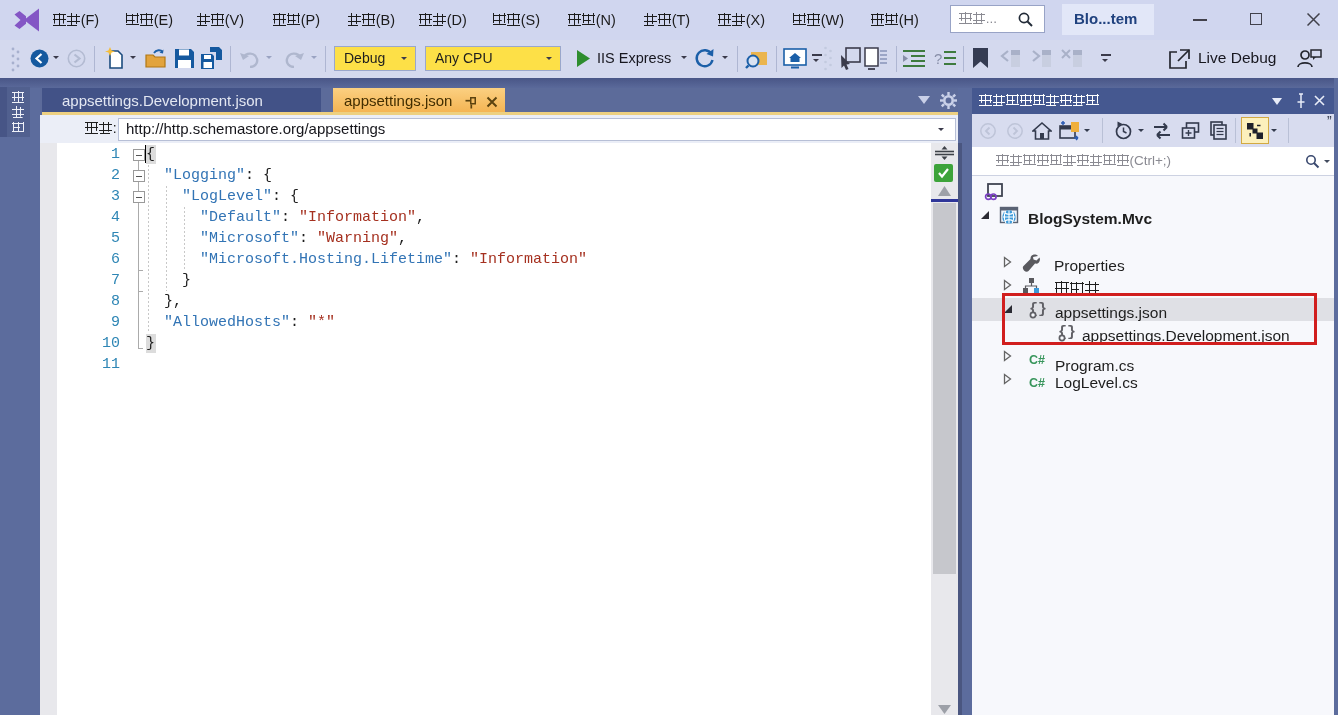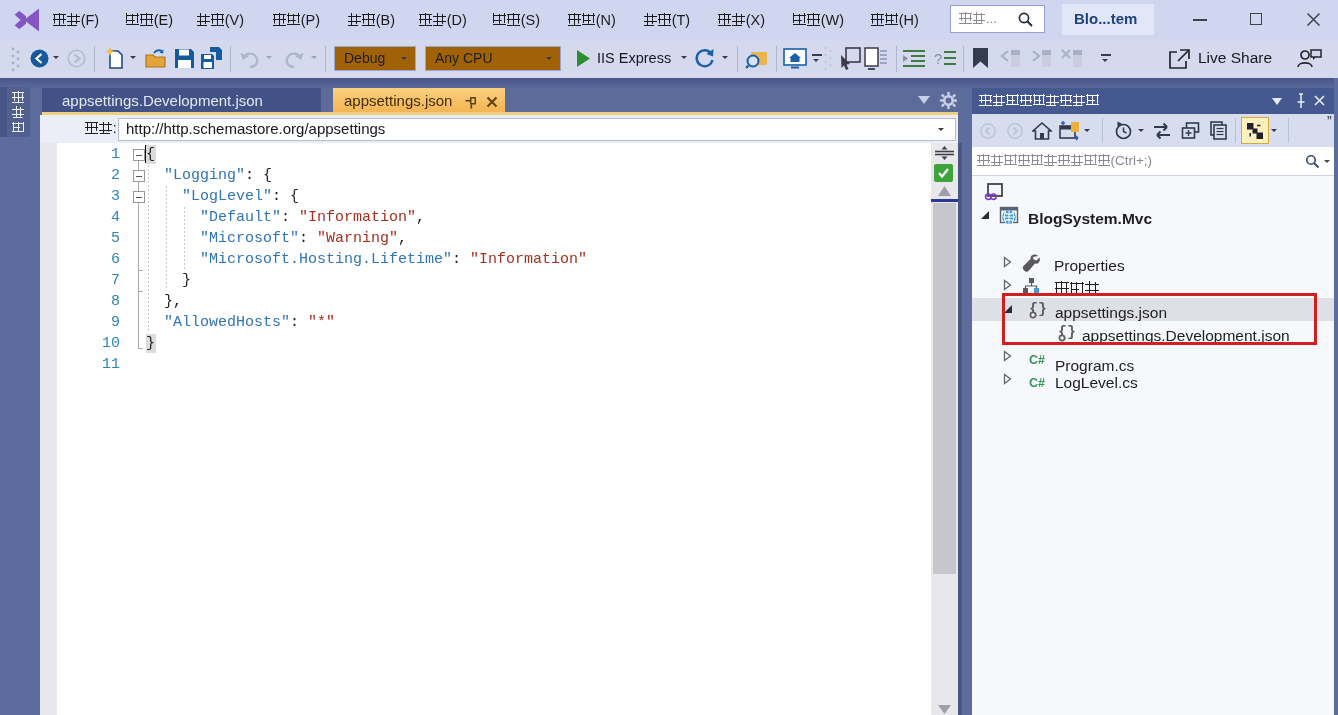--- a/index.html
+++ b/index.html
@@ -31,21 +31,21 @@
  linear-gradient(currentColor,currentColor) 0 12%/100% 1px,
  linear-gradient(currentColor,currentColor) 20% 55%/60% 1px,
  linear-gradient(currentColor,currentColor) 0 90%/100% 1px;
 background-repeat:no-repeat;}
 
 #titlebar{left:0;top:0;width:1338px;height:40px;background:#D0D6EF;}
 .menu{position:absolute;top:12px;font-size:14.5px;color:#1c1c1c;}
 #toolbar{left:0;top:40px;width:1338px;height:38px;background:#D4D9EE;}
 .sep{position:absolute;width:1px;background:#AEB6D2;}
 .dd{position:absolute;width:0;height:0;border:3.5px solid transparent;border-top-color:#3b3b4b;border-bottom:none;}
-.combo{position:absolute;background:#a16207;border:1px solid #9AA7CB;font-size:14px;color:#1e1e1e;}
+.combo{position:absolute;background:#fde047;border:1px solid #9AA7CB;font-size:14px;color:#1e1e1e;}
 
 #main{left:0;top:78px;width:1338px;height:637px;background:#5C6C9D;}
 #tabstrip{left:40px;top:10px;width:918px;height:27px;background:#5C6B9A;}
 #tab1{left:2px;top:0px;width:279px;height:27px;background:#425287;color:#E3E7F2;font-size:15px;line-height:26px;padding-left:20px;}
 #tab2{left:293px;top:0px;width:172px;height:27px;background:linear-gradient(#FBD081,#F3B14E);color:#422E00;font-size:15px;line-height:26px;padding-left:11px;}
 #tabline{left:42px;top:34px;width:916px;height:3px;background:#EDD081;}
 #schema{left:40px;top:37px;width:918px;height:28px;background:#EBEEF7;}
 #editor{left:40px;top:65px;width:918px;height:572px;background:#fff;}
 #gutter{left:0;top:0;width:17px;height:572px;background:#E8E8EC;}
 #lnums{left:40px;top:1px;width:40px;margin:0;font:15px/21px "Liberation Mono",monospace;color:#2E86B5;text-align:right;white-space:pre;}
@@ -54,21 +54,21 @@
 #code .v{color:#A5301F;}
 #scroll{left:891px;top:0;width:27px;height:572px;background:#E8E8EC;}
 #thumb{left:2px;top:60px;width:23px;height:371px;background:#C6C7CC;}
 .fold{width:12px;height:12px;background:#fff;border:1px solid #9A9A9A;}
 .fold:before{content:"";position:absolute;left:2px;top:4.5px;width:6px;height:1.4px;background:#555;}
 
 #splitter{left:958px;top:88px;width:14px;height:627px;background:#5C6C9D;}
 #se{left:972px;top:88px;width:362px;height:627px;background:#F7F8FC;}
 #setitle{left:0;top:0;width:362px;height:26px;background:#455890;color:#fff;font-size:12px;line-height:25px;padding-left:7px;}
 #setools{left:0;top:26px;width:362px;height:33px;background:#D8DCEF;}
-#sesearch{left:0;top:59px;width:362px;height:29px;background:#fff;border-bottom:1px solid #CDD2E2;color:#8a8a92;font-size:13.5px;line-height:28px;padding-left:5px;}
+#sesearch{left:0;top:59px;width:362px;height:29px;background:#fff;border-bottom:1px solid #CDD2E2;color:#8a8a92;font-size:13.5px;line-height:28px;padding-left:24px;}
 #tree{left:0;top:0;width:362px;height:627px;font-size:15.5px;color:#1e1e1e;}
 .row{position:absolute;left:0;width:362px;height:23px;line-height:23px;white-space:nowrap;}
 #redbox{left:30px;top:205px;width:315px;height:52px;border:3px solid #D11E1E;}
 #rightedge{left:1334px;top:78px;width:4px;height:637px;background:#5C6C9D;}
 </style>
 </head>
 <body>
 <div id="w">
   <div class="abs" id="titlebar">
     <svg class="abs" style="left:13px;top:7px" width="27" height="26" viewBox="0 0 27 26">
@@ -245,21 +245,21 @@
         <rect x="12" y="2" width="9" height="17" fill="#C8CEE0"></rect>
         <rect x="12" y="2" width="9" height="5" fill="#A9B1C8"></rect>
       </svg>
     <div class="abs" style="left:1101px;top:14px;width:10px;height:1.6px;background:#3b3b4b"></div>
     <div class="dd" style="left:1102px;top:19px"></div>
     <svg class="abs" style="left:1167px;top:7px" width="25" height="24" viewBox="0 0 25 24">
         <path d="M10 5 L3 5 3 21 19 21 19 14" fill="none" stroke="#24262e" stroke-width="1.7"></path>
         <path d="M13 3 L22 3 22 12" fill="none" stroke="#24262e" stroke-width="1.7"></path>
         <line x1="22" y1="3" x2="11" y2="14" stroke="#24262e" stroke-width="1.7"></line>
       </svg>
-    <span class="abs" style="left:1198px;top:9px;font-size:15.5px;color:#17171f;">Live Share</span>
+    <span class="abs" style="left:1198px;top:9px;font-size:15.5px;color:#17171f;">Live Debug</span>
     <svg class="abs" style="left:1296px;top:6px" width="26" height="25" viewBox="0 0 26 25">
         <circle cx="9" cy="9" r="4" fill="none" stroke="#24262e" stroke-width="1.7"></circle>
         <path d="M2 21 C2 15.5 16 15.5 16 21" fill="none" stroke="#24262e" stroke-width="1.7"></path>
         <rect x="15" y="4" width="10" height="7" fill="#D4D9EE" stroke="#24262e" stroke-width="1.5"></rect>
         <path d="M17 11 L17 14 20 11Z" fill="#24262e"></path>
       </svg>
   </div>
   <div class="abs" id="main">
     <div class="abs" style="left:0;top:0;width:1338px;height:10px;background:linear-gradient(#495687,#5A699A);"></div>
     <div class="abs" style="left:0px;top:9px;width:30px;height:50px;background:#51608F;color:#EFF1F8;">

